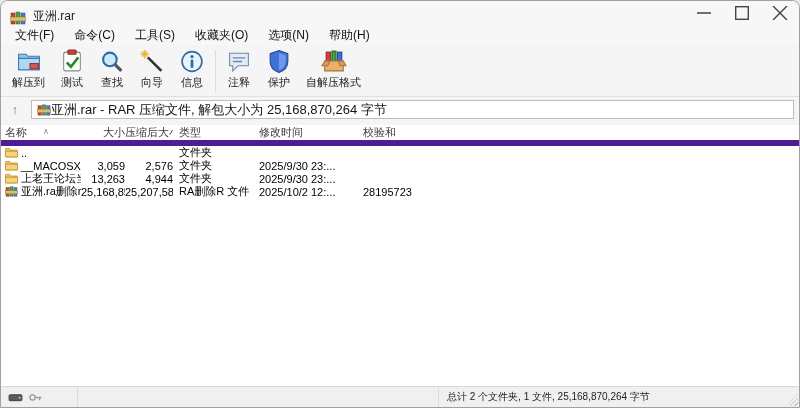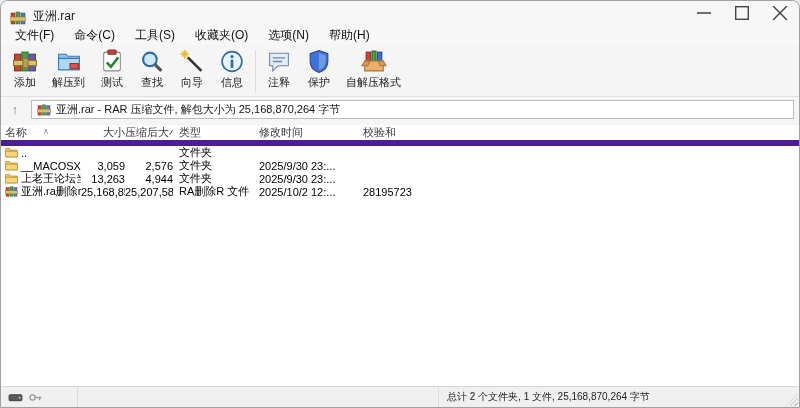--- a/index.html
+++ b/index.html
@@ -23,21 +23,21 @@
     display:flex;align-items:flex-start;padding:3px 4px 0 4px;}
   .tool-btn{display:flex;flex-direction:column;align-items:center;padding:1px 7px;gap:1px;cursor:default;}
   .tool-btn .ic svg{width:26px;height:25px;display:block;}
   .tool-label{font-size:11px;color:#222;white-space:nowrap;}
   .tool-sep{width:1px;align-self:stretch;background:#dcdcdc;margin:2px 3px 4px 3px;}
   
   .addressbar{height:23px;min-height:23px;background:#f5f5f5;display:flex;align-items:center;
     padding:1px 5px 4px 2px;gap:4px;}
   .up-btn{width:24px;text-align:center;color:#5f7d5f;font-size:13px;line-height:16px;cursor:default;}
   .address-box{flex:1;height:17px;background:#fff;border:1px solid #b7c0b7;display:flex;
-    align-items:center;gap:5px;padding:0 5px;font-size:11px;color:#151515;white-space:nowrap;overflow:hidden;}
+    align-items:center;padding:0 5px;font-size:13px;color:#151515;white-space:nowrap;overflow:hidden;}
   .address-box .ic svg{width:14px;height:12px;display:block;}
   
   .list{flex:1;background:#fff;display:flex;flex-direction:column;overflow:hidden;position:relative;}
   .list-header{display:flex;height:15px;min-height:15px;align-items:center;color:#3a3a3a;
     font-size:11px;border-bottom:6px solid #4c1d95;}
   .hdr{white-space:nowrap;overflow:hidden;cursor:default;}
   .sort{font-size:8px;color:#888;margin-left:16px;vertical-align:2px;}
   .c-name{width:80px;padding-left:4px;box-sizing:border-box;}
   .c-size{width:44px;text-align:right;}
   .c-packed{width:48px;text-align:right;}
@@ -107,32 +107,20 @@
       <div class="menu-item">工具(S)</div>
       <div class="menu-item">收藏夹(O)</div>
       <div class="menu-item">选项(N)</div>
       <div class="menu-item">帮助(H)</div>
     </div>
 
   <div class="toolbar" id="toolbar">
       <div class="tool-btn">
         <span class="ic">
           <svg viewBox="0 0 24 24">
-            <rect x="2" y="5" width="6" height="16" fill="#c8452c" stroke="#7a2a1a"></rect>
-            <rect x="9" y="3" width="6" height="18" fill="#4f9e4f" stroke="#2e6b2e"></rect>
-            <rect x="16" y="5" width="6" height="16" fill="#6a5aa8" stroke="#463a73"></rect>
-            <rect x="1" y="11" width="22" height="5" fill="#d9c06a" stroke="#8a7434"></rect>
-            <rect x="10" y="9" width="5" height="9" fill="#c09a4e" stroke="#8a7434"></rect>
-          </svg>
-        </span>
-        <span class="tool-label">添加</span>
-      </div>
-      <div class="tool-btn">
-        <span class="ic">
-          <svg viewBox="0 0 24 24">
             <path d="M2 5 h7 l2 2 h11 v13 H2 z" fill="#8ec6ee" stroke="#3a7ab5"></path>
             <path d="M2 9 h20 v11 H2 z" fill="#aed7f4" stroke="#3a7ab5"></path>
             <rect x="13" y="14" width="8" height="5" fill="#d9534f" stroke="#8f2f2c"></rect>
           </svg>
         </span>
         <span class="tool-label">解压到</span>
       </div>
       <div class="tool-btn">
         <span class="ic">
           <svg viewBox="0 0 24 24">

